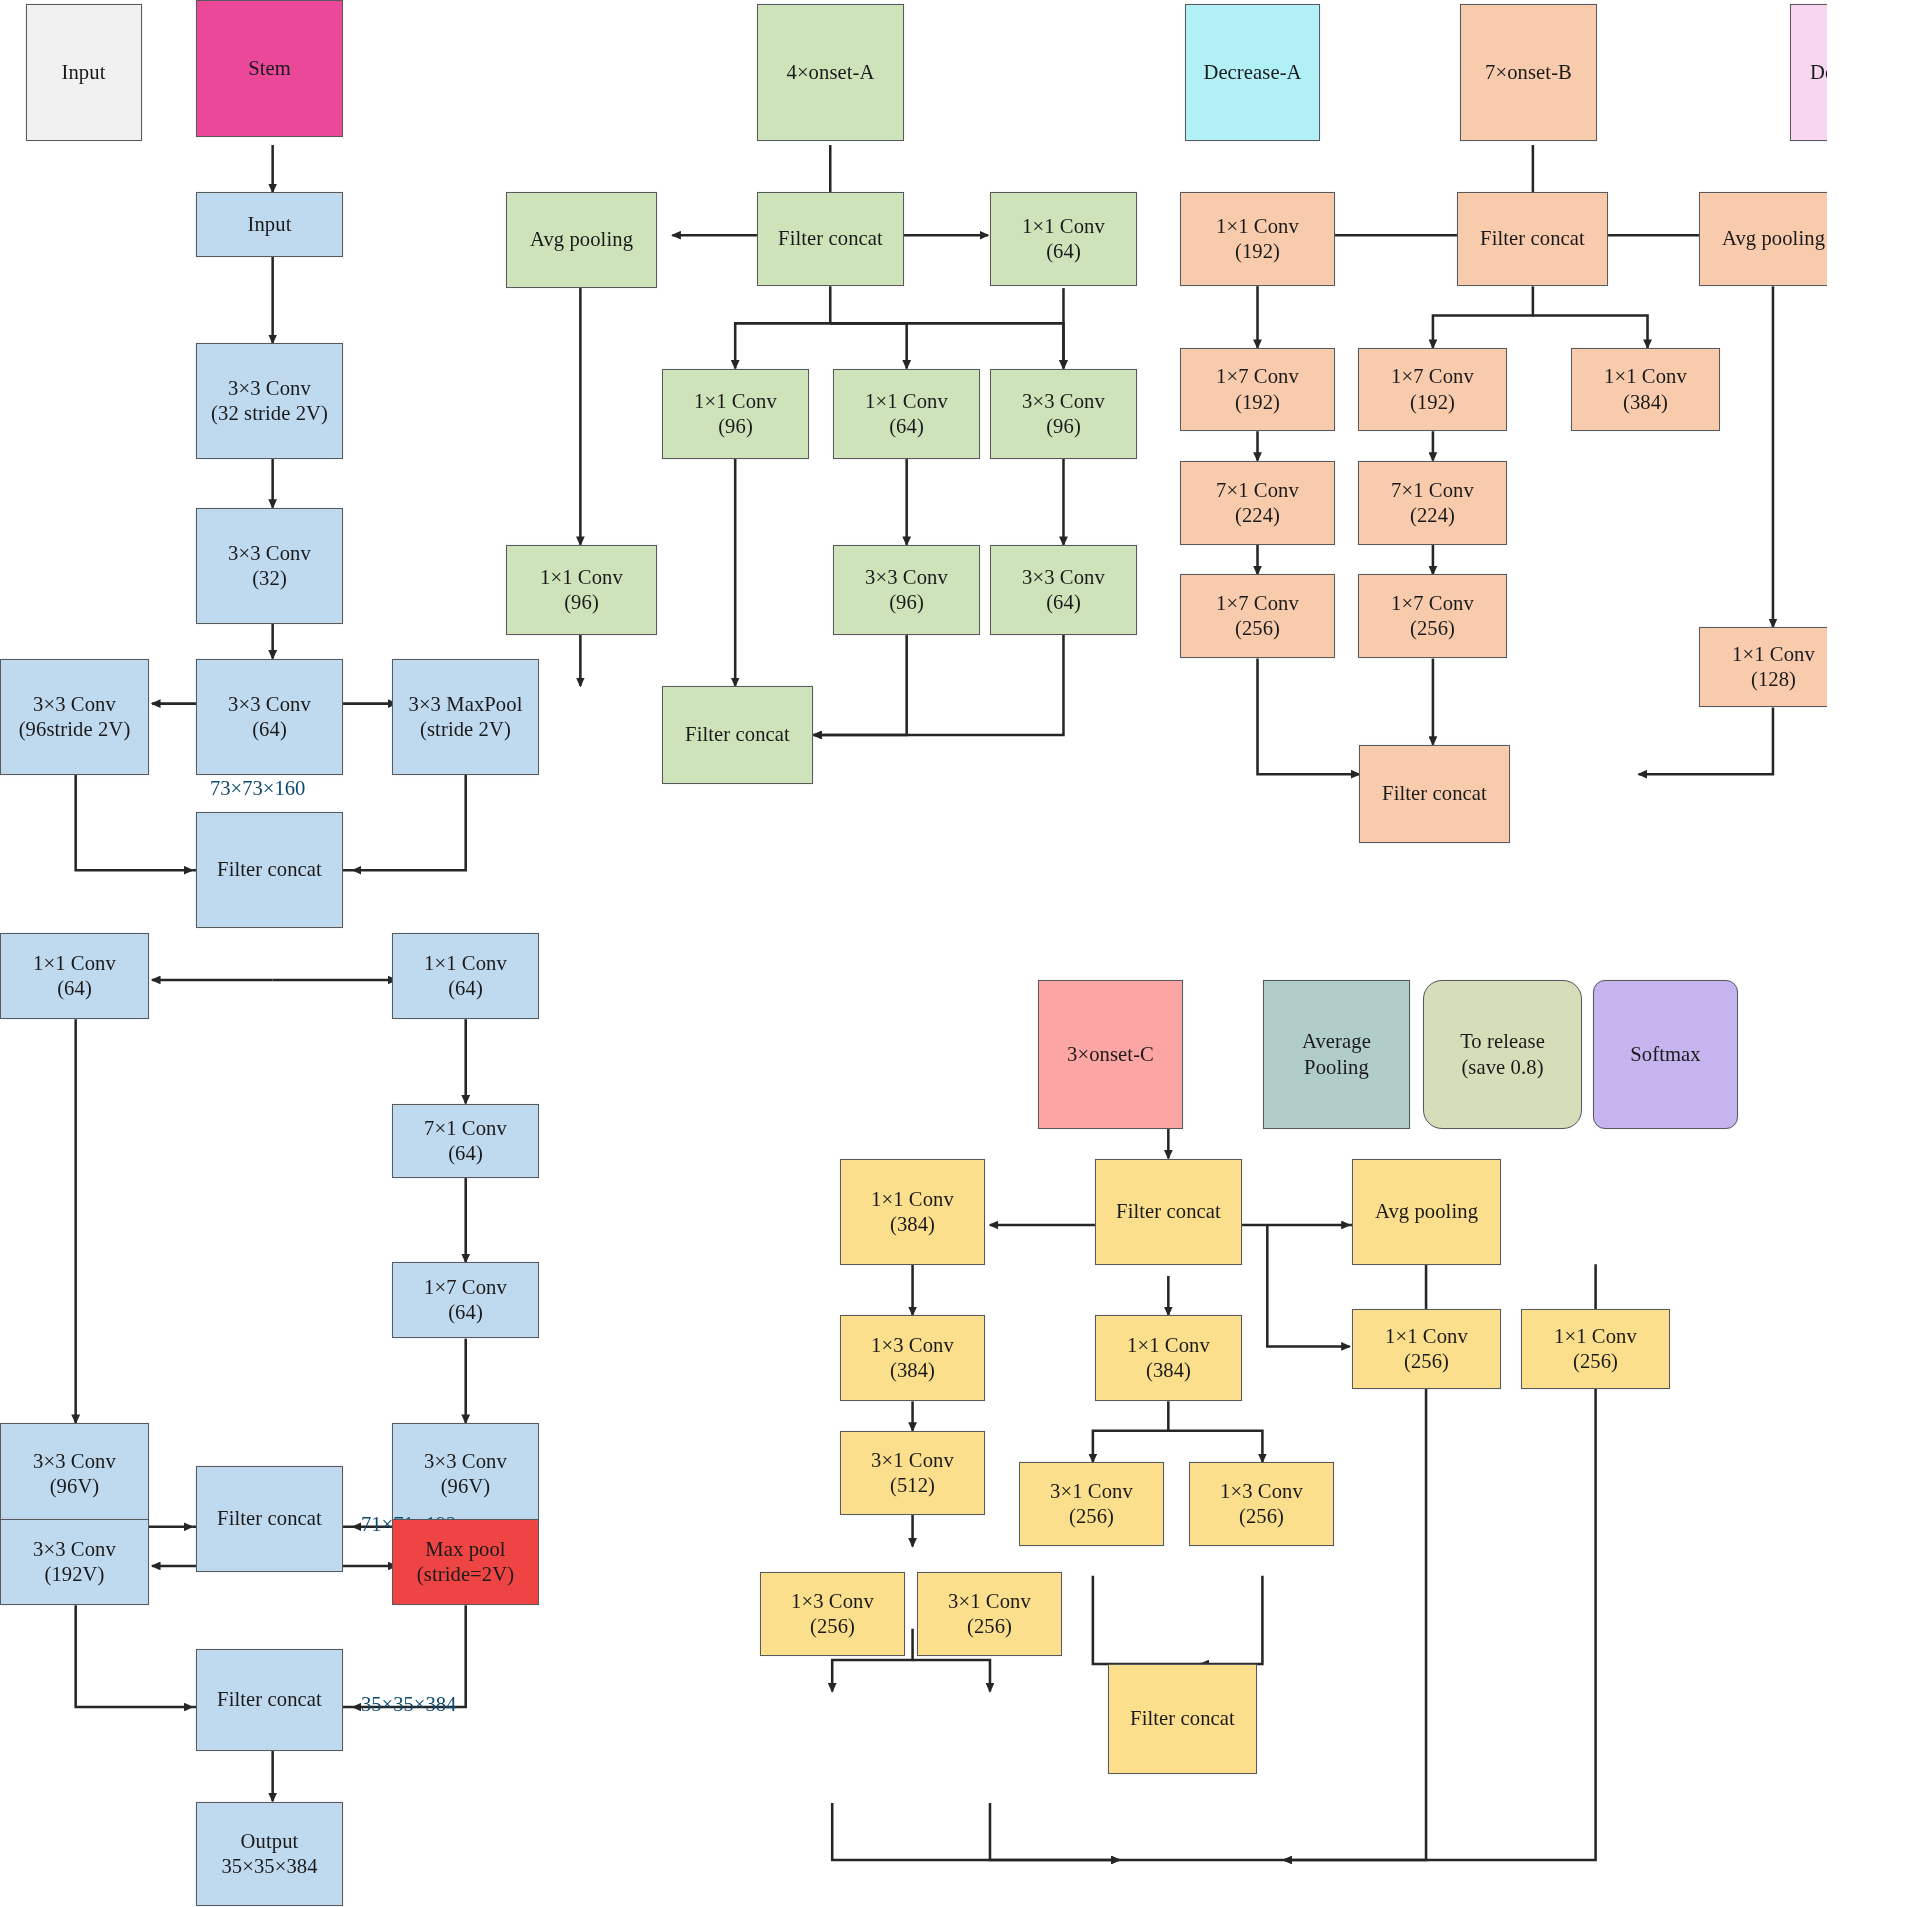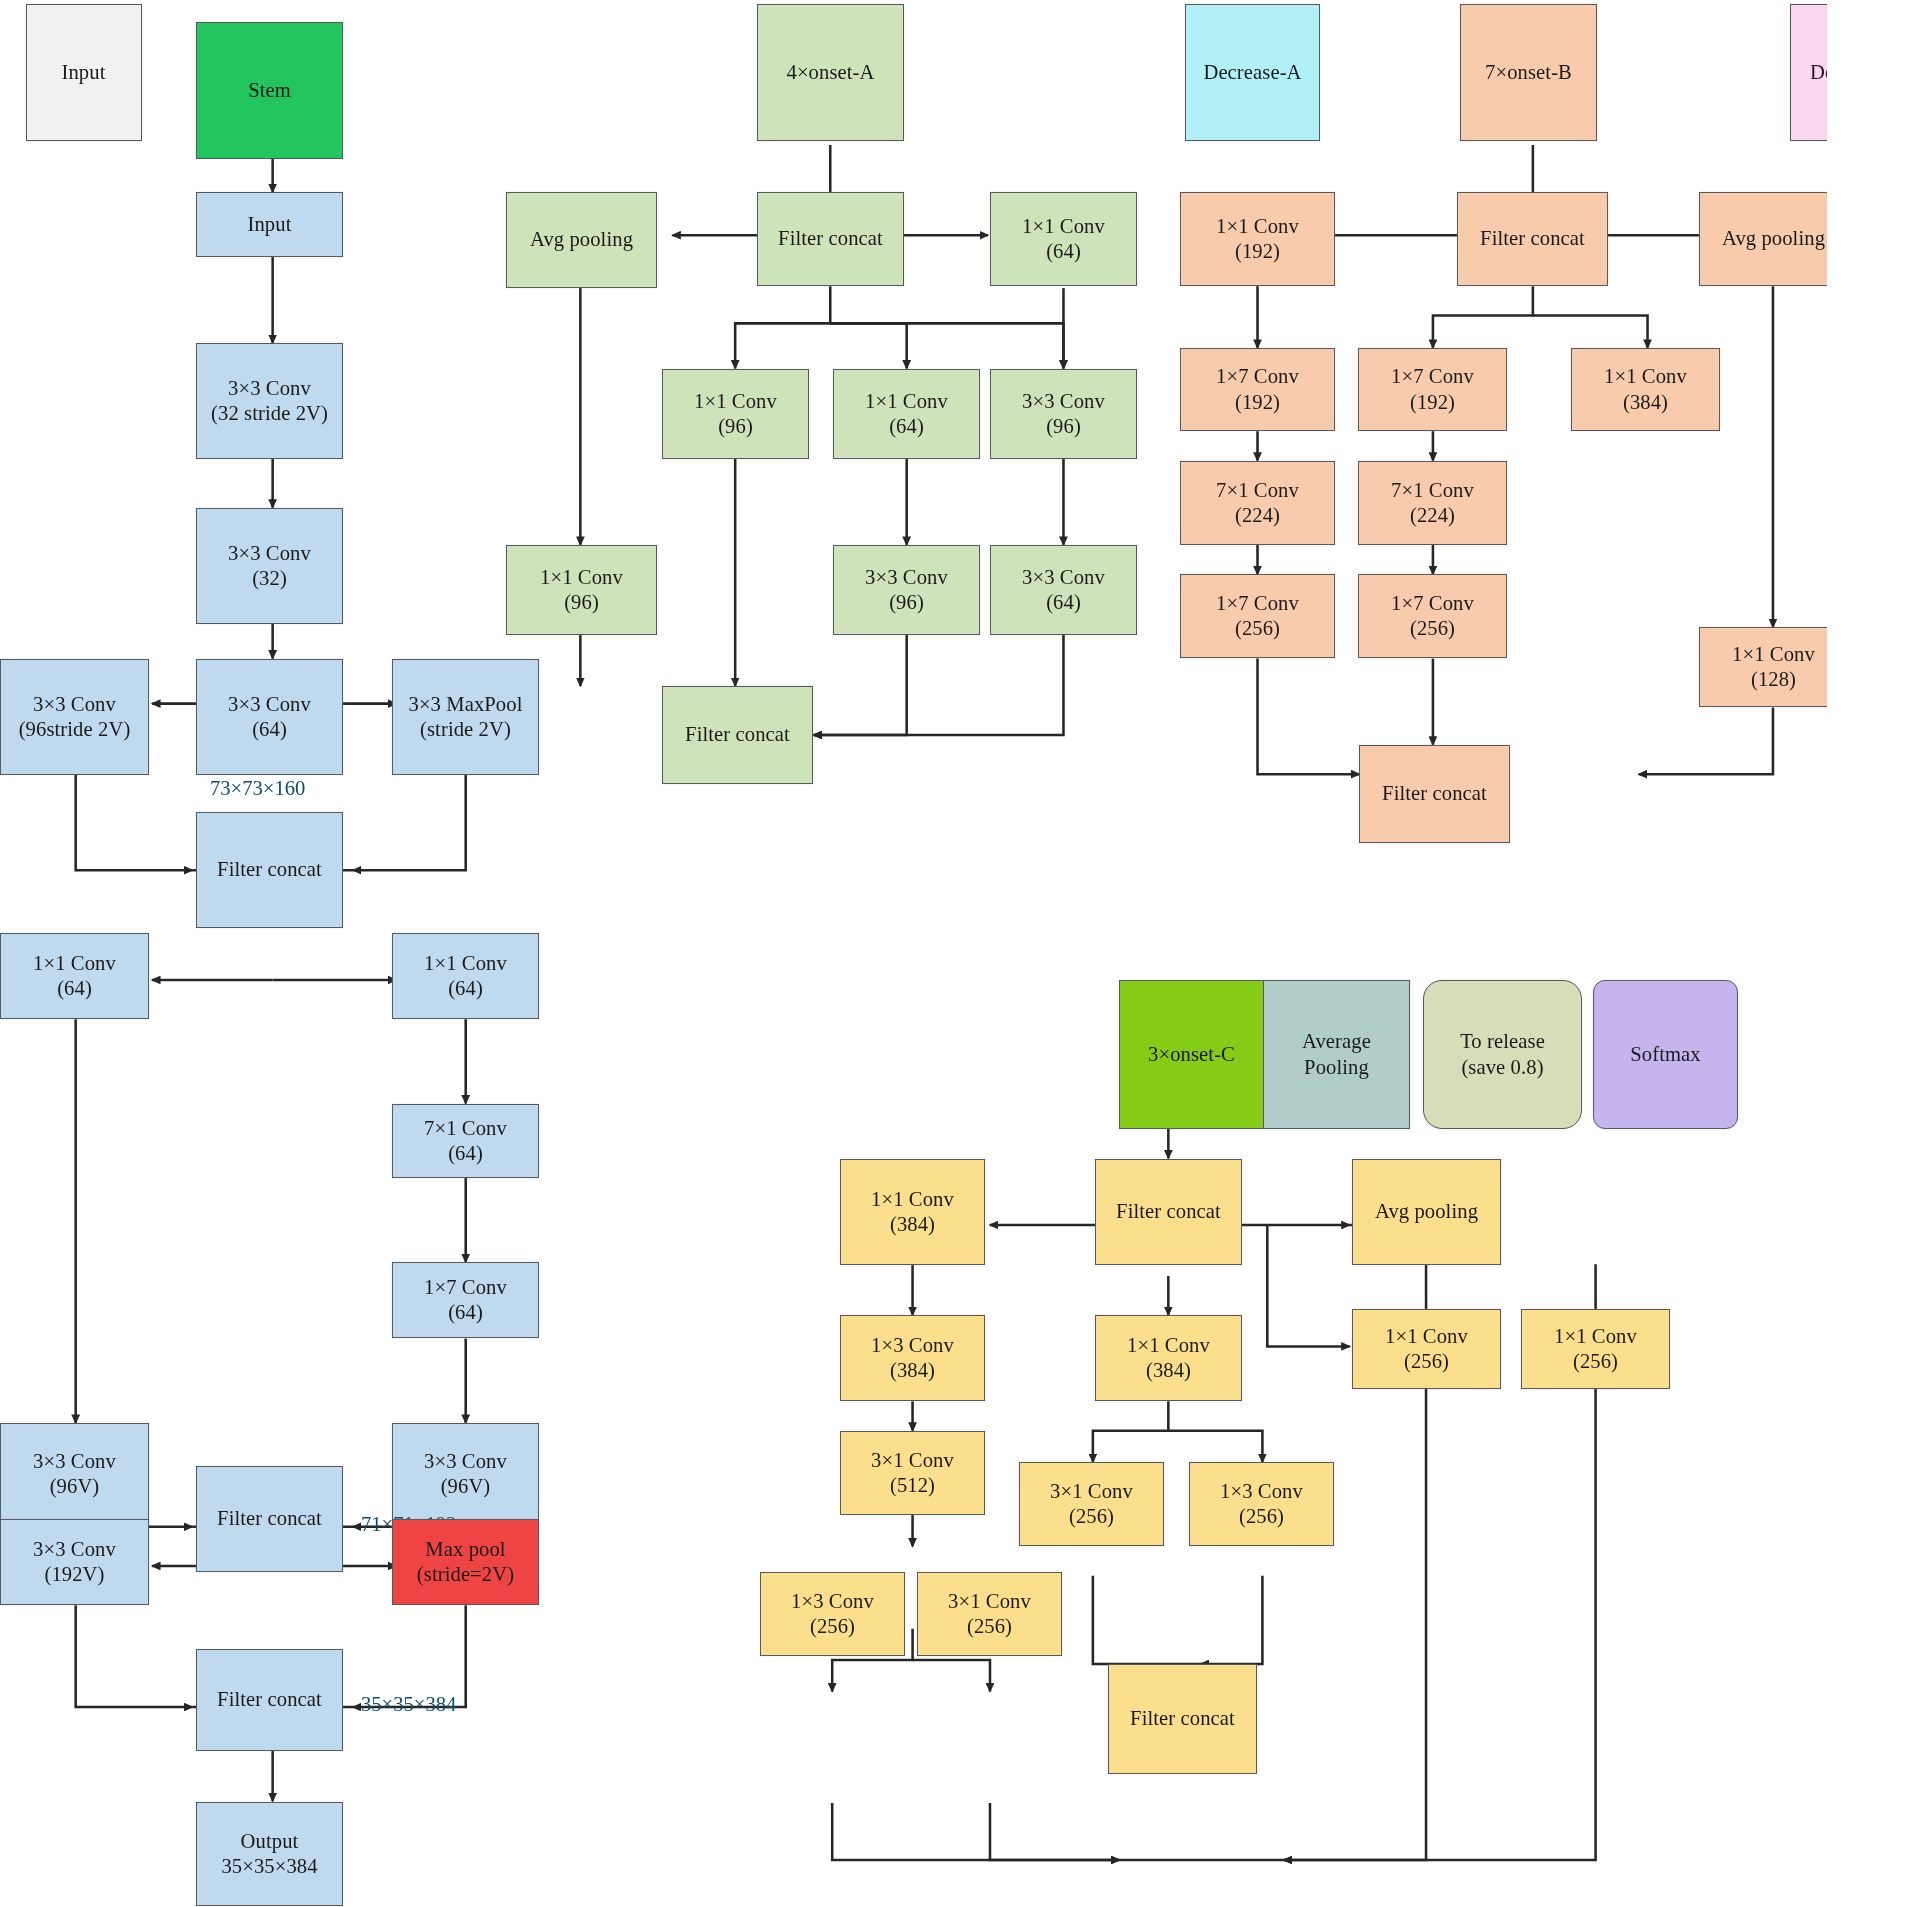--- a/index.html
+++ b/index.html
@@ -104,41 +104,41 @@
       <path d="M196,1742 L360,1742"></path>
       <path d="M1142,1898 L1310,1898"></path>
       <path d="M1377,1250 L1455,1250 L1455,1374"></path>
     </g>
   </svg>
 
   <div class="node" style="left:25.5px;top:3.9px;width:116px;height:137px;background:#f1f1f1;">
     <span>Input</span>
     </div>
 
-  <div class="node" style="left:196px;top:22px;width:147px;height:137px;background:#22c55e;">
+  <div class="node" style="left:196px;top:0;width:147px;height:137px;background:#ec4899;">
     <span>Stem</span>
     </div>
 
   <div class="node" style="left:757px;top:3.9px;width:147px;height:137px;background:#cfe3bb;">
     <span>4×onset-A</span>
     </div>
 
   <div class="node" style="left:1185px;top:3.9px;width:135px;height:137px;background:#b2f0f8;">
     <span>Decrease-A</span>
     </div>
 
   <div class="node" style="left:1460px;top:3.9px;width:137px;height:137px;background:#f8cbad;">
     <span>7×onset-B</span>
     </div>
 
   <div class="node" style="left:1790px;top:3.9px;width:137px;height:137px;background:#f8d6ef;">
     <span>Decrease-B</span>
     </div>
 
-  <div class="node" style="left:1119px;top:980px;width:145px;height:149px;background:#84cc16;text-align:center;">
+  <div class="node" style="left:1038px;top:980px;width:145px;height:149px;background:#fca5a5;text-align:center;">
     <span>3×onset-C</span>
     </div>
 
   <div class="node" style="left:1263px;top:980px;width:147px;height:149px;background:#b0cdc9;">
     <span>Average
 Pooling</span>
     </div>
 
   <div class="node" style="left:1423px;top:980px;width:159px;height:149px;background:#d6ddb9;border-radius:19px;">
     <span>To release

